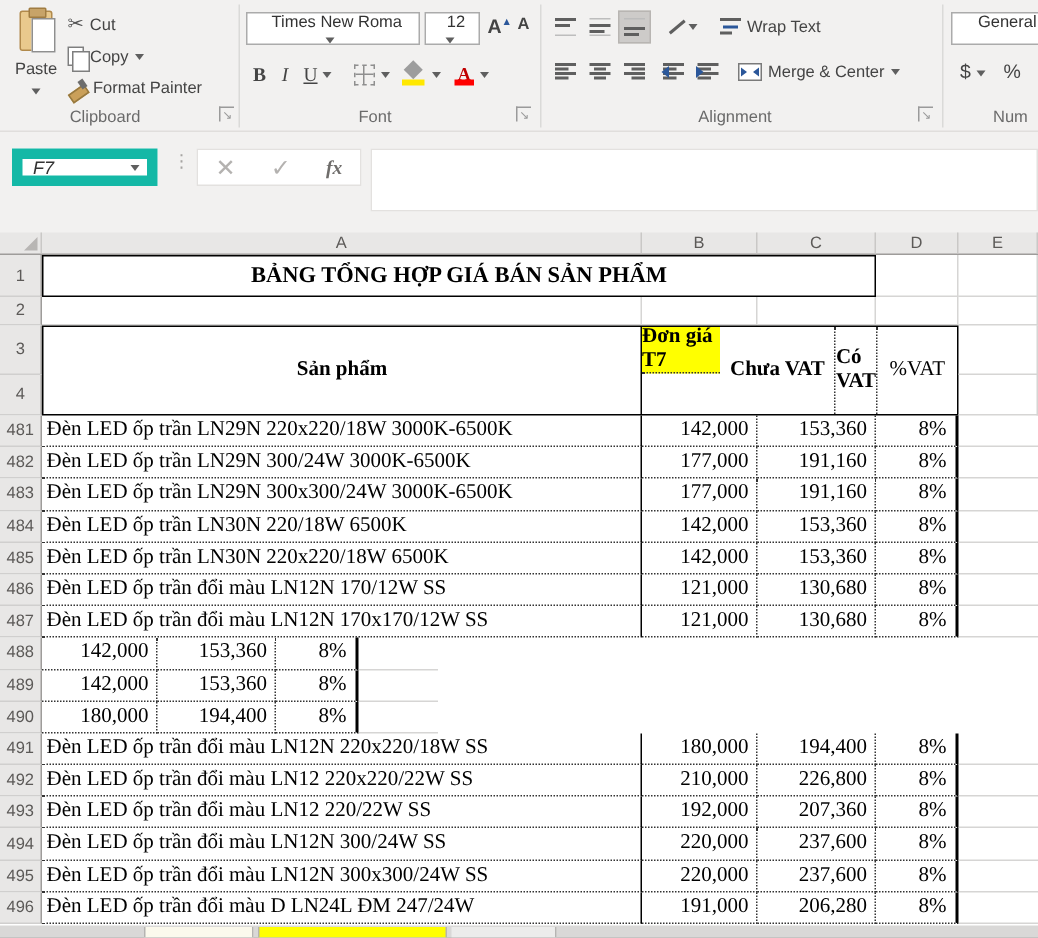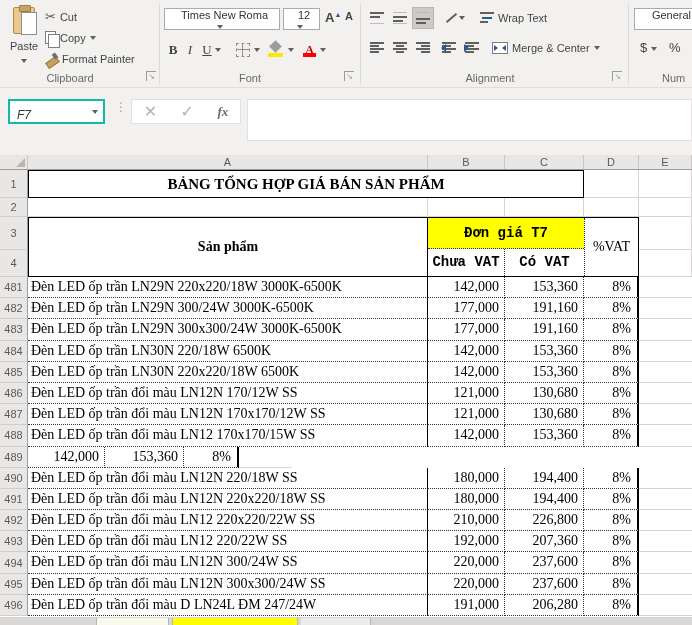--- a/index.html
+++ b/index.html
@@ -73,21 +73,21 @@
   .txtbtn{position:absolute; height:22px; display:flex; align-items:center; gap:4px;}
   .i-wrap{width:14px; height:12px; background-image:linear-gradient(#5f5f5f,#5f5f5f),linear-gradient(#5f5f5f,#5f5f5f),linear-gradient(#2b579a,#2b579a); background-repeat:no-repeat; background-size:14px 2px,8px 2px,10px 2px; background-position:0 0,0 9px,2px 5px;}
   .i-merge{width:16px; height:12px; border:1px solid #7a7a7a; position:relative; background:#fff;}
   .i-merge::before{content:""; position:absolute; left:1px; top:2px; border-top:3px solid transparent; border-bottom:3px solid transparent; border-left:4px solid #2b579a;}
   .i-merge::after{content:""; position:absolute; right:1px; top:2px; border-top:3px solid transparent; border-bottom:3px solid transparent; border-right:4px solid #2b579a;}
   
   .dollar{position:absolute; left:640px; top:40px; font-size:13px; color:#444;}
   .percent{position:absolute; left:669px; top:40px; font-size:13px; color:#444;}
   
   .fbar{position:absolute; left:0; top:88px; width:692px; height:60px; background:#f2f1f0;}
-  .namebox{position:absolute; left:8px; top:11px; width:97px; height:25px; background:#fff; border:2px solid #14b8a6; display:flex; align-items:flex-end;font-style:italic;}
+  .namebox{position:absolute; left:8px; top:11px; width:97px; height:25px; background:#fff; border:7px solid #14b8a6; display:flex; align-items:center;font-style:italic;}
   .namebox .txt{flex:1; padding-left:7px; font-size:12px; color:#333;}
   .namebox .dd{width:16px; height:100%; display:flex; align-items:center; justify-content:center;}
   .dots{position:absolute; left:115px; top:12px; color:#a6a4a2; font-size:12px; letter-spacing:0;}
   .fxbox{position:absolute; left:131px; top:11px; width:110px; height:25px; background:#fff; border:1px solid #e3e1df; display:flex; align-items:center; justify-content:space-around; color:#b4b2b0;}
   .fxbox .fx{font-family:"Liberation Serif",serif; font-style:italic; font-size:13px; color:#6f6d6b; font-weight:bold;}
   .finput{position:absolute; left:247px; top:11px; width:445px; height:42px; background:#fff; border:1px solid #e3e1df;}
   
   .sheet{position:absolute; left:0; top:148px; width:692px; height:477px; background:#f2f1f0;}
   .colhdr{position:absolute; left:0; top:7px; width:692px; height:15px; display:flex; background:#e8e7e6; border-bottom:1px solid #9e9c9a;}
   .colhdr .ch{border-right:1px solid #c9c8c6; font-size:11px; color:#5c5a58; text-align:center; line-height:14px;}
@@ -104,21 +104,21 @@
   .titlecell{width:556px; flex:0 0 556px; border:1.5px solid #000; display:flex; align-items:center; justify-content:center; font-weight:bold; font-size:15px;}
   
   .row2{height:19px;}
   
   .row34{height:60px;}
   .rhcol34{display:flex; flex-direction:column; width:28px; flex:0 0 28px;}
   .rhcol34 .rh{width:100%; flex:1;}
   .rhcol34 .rh:first-child{flex:0 0 33px;}
   .hdrbox{width:611px; flex:0 0 611px; border:1.5px solid #000; display:flex;}
   .hb-prod{width:399px; flex:0 0 399px; border-right:1px solid #000; display:flex; align-items:center; justify-content:center; font-weight:bold; font-size:14px;}
-  .hb-mid{width:156px; flex:0 0 156px; display:flex; flex-direction:column;font-family:Liberation Mono, monospace;}
+  .hb-mid{width:156px; flex:0 0 156px; display:flex; flex-direction:row;}
   .hb-dongia{height:30.5px; background:#ffff00; border-bottom:1px dotted #333; display:flex; align-items:center; justify-content:center; font-weight:bold; font-size:14px;}
   .hb-vatrow{flex:1; display:flex;}
   .hb-chua{width:77px; flex:0 0 77px; border-right:1px dotted #333; display:flex; align-items:center; justify-content:center; font-weight:bold; font-size:14px;}
   .hb-co{flex:1; display:flex; align-items:center; justify-content:center; font-weight:bold; font-size:14px;}
   .hb-vat{flex:1; border-left:1px dotted #333; display:flex; align-items:center; justify-content:center; font-size:14px;}
   .ecol34{display:flex; flex-direction:column; width:53px; flex:0 0 53px;}
   .ecol34 .gc{width:100%;}
   .ecol34 .gc:first-child{flex:0 0 33px;}
   .ecol34 .gc:last-child{flex:1;}
   
@@ -356,36 +356,34 @@
           <div class="r drow">
             <div class="rh">487</div>
             <div class="cell serif ca wA">Đèn LED ốp trần đổi màu LN12N 170x170/12W SS</div>
             <div class="cell serif cb wB">121,000</div>
             <div class="cell serif cc wC">130,680</div>
             <div class="cell serif cd wD">8%</div>
             <div class="cell ce wE"></div>
           </div>
           <div class="r drow">
             <div class="rh">488</div>
-            <div class="cell serif ca wA">Đèn LED ốp trần đổi màu LN12 170x170/15W SS</div>
             <div class="cell serif cb wB">142,000</div>
             <div class="cell serif cc wC">153,360</div>
             <div class="cell serif cd wD">8%</div>
             <div class="cell ce wE"></div>
           </div>
           <div class="r drow">
             <div class="rh">489</div>
             <div class="cell serif cb wB">142,000</div>
             <div class="cell serif cc wC">153,360</div>
             <div class="cell serif cd wD">8%</div>
             <div class="cell ce wE"></div>
           </div>
           <div class="r drow">
             <div class="rh">490</div>
-            <div class="cell serif ca wA">Đèn LED ốp trần đổi màu LN12N 220/18W SS</div>
             <div class="cell serif cb wB">180,000</div>
             <div class="cell serif cc wC">194,400</div>
             <div class="cell serif cd wD">8%</div>
             <div class="cell ce wE"></div>
           </div>
           <div class="r drow">
             <div class="rh">491</div>
             <div class="cell serif ca wA">Đèn LED ốp trần đổi màu LN12N 220x220/18W SS</div>
             <div class="cell serif cb wB">180,000</div>
             <div class="cell serif cc wC">194,400</div>

